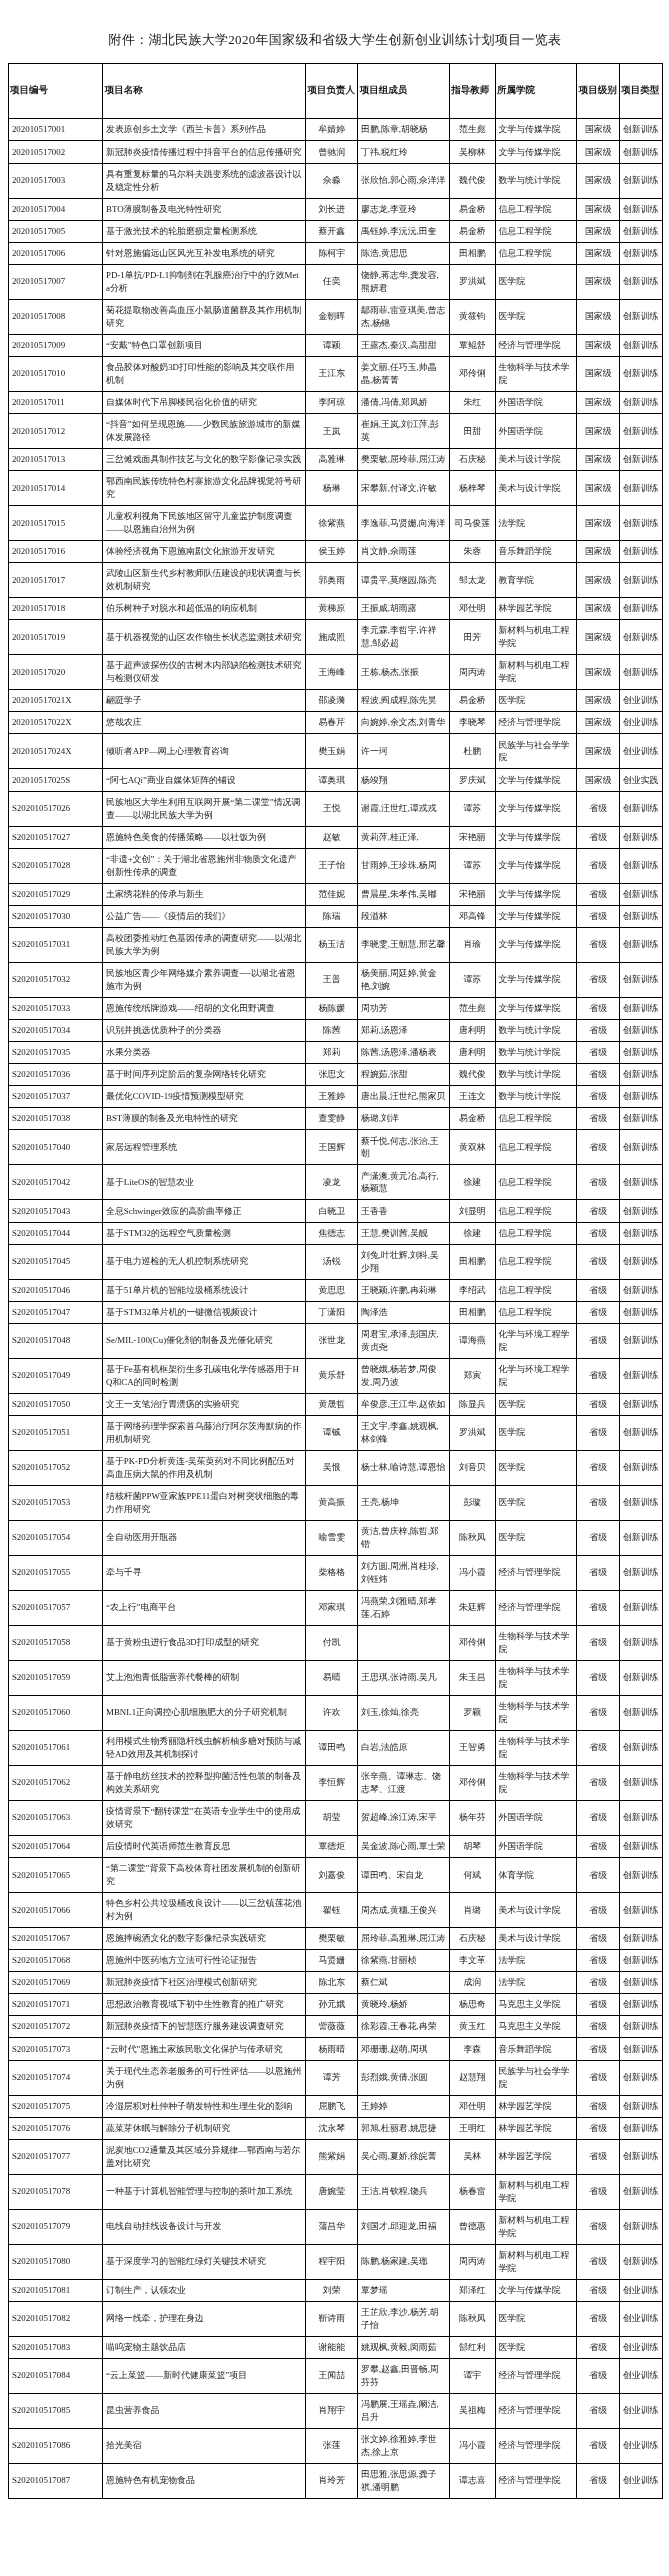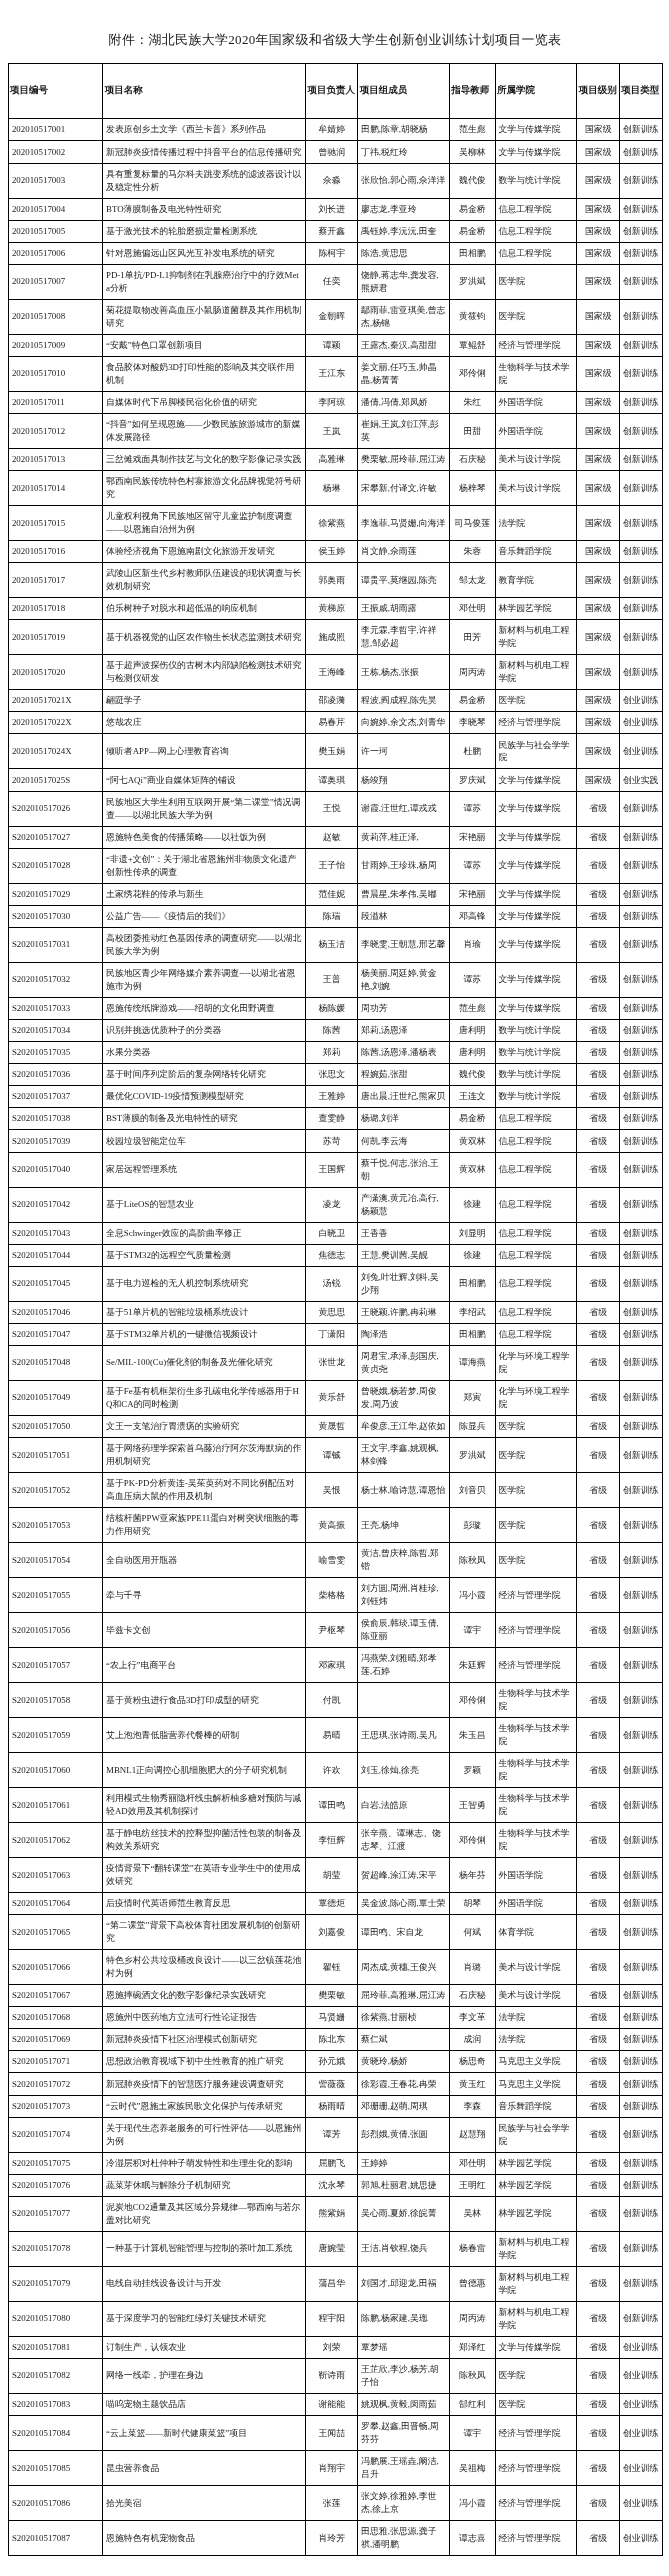--- a/index.html
+++ b/index.html
@@ -447,30 +447,20 @@
           <td class="c0">S202010517038</td>
           <td class="c1">BST薄膜的制备及光电特性的研究</td>
           <td class="c2">查雯静</td>
           <td class="c3">杨璐,刘洋</td>
           <td class="c4">易金桥</td>
           <td class="c5">信息工程学院</td>
           <td class="c6">省级</td>
           <td class="c7">创新训练</td>
         </tr>
         <tr>
-          <td class="c0">S202010517039</td>
-          <td class="c1">校园垃圾智能定位车</td>
-          <td class="c2">苏苛</td>
-          <td class="c3">何凯,李云海</td>
-          <td class="c4">黄双林</td>
-          <td class="c5">信息工程学院</td>
-          <td class="c6">省级</td>
-          <td class="c7">创新训练</td>
-        </tr>
-        <tr>
           <td class="c0">S202010517040</td>
           <td class="c1">家居远程管理系统</td>
           <td class="c2">王国辉</td>
           <td class="c3">蔡千悦,何志,张治,王朝</td>
           <td class="c4">黄双林</td>
           <td class="c5">信息工程学院</td>
           <td class="c6">省级</td>
           <td class="c7">创新训练</td>
         </tr>
         <tr>
@@ -607,30 +597,20 @@
           <td class="c0">S202010517055</td>
           <td class="c1">牵与千寻</td>
           <td class="c2">柴格格</td>
           <td class="c3">刘方圆,周洲,肖桂珍,刘钰炜</td>
           <td class="c4">冯小霞</td>
           <td class="c5">经济与管理学院</td>
           <td class="c6">省级</td>
           <td class="c7">创新训练</td>
         </tr>
         <tr>
-          <td class="c0">S202010517056</td>
-          <td class="c1">毕兹卡文创</td>
-          <td class="c2">尹枢琴</td>
-          <td class="c3">侯俞辰,韩琰,谭玉倩,陈亚丽</td>
-          <td class="c4">谭宇</td>
-          <td class="c5">经济与管理学院</td>
-          <td class="c6">省级</td>
-          <td class="c7">创新训练</td>
-        </tr>
-        <tr>
           <td class="c0">S202010517057</td>
           <td class="c1">“农上行”电商平台</td>
           <td class="c2">邓家琪</td>
           <td class="c3">冯燕荣,刘雅晴,郑孝莲,石婷</td>
           <td class="c4">朱廷辉</td>
           <td class="c5">经济与管理学院</td>
           <td class="c6">省级</td>
           <td class="c7">创新训练</td>
         </tr>
         <tr>

